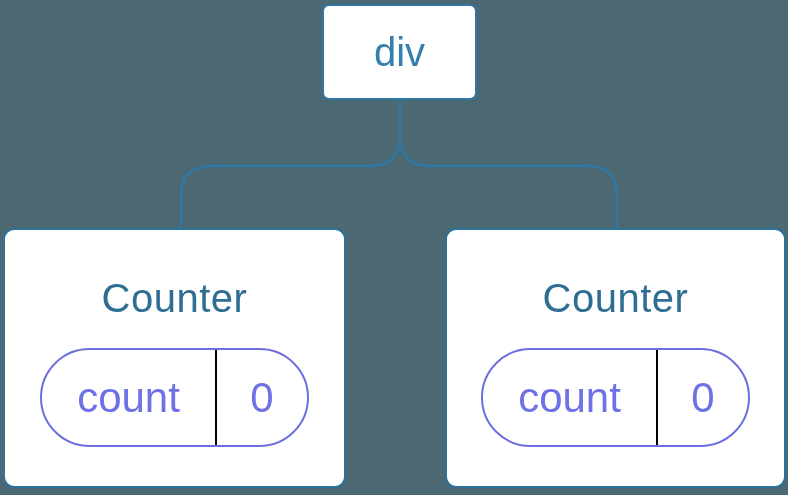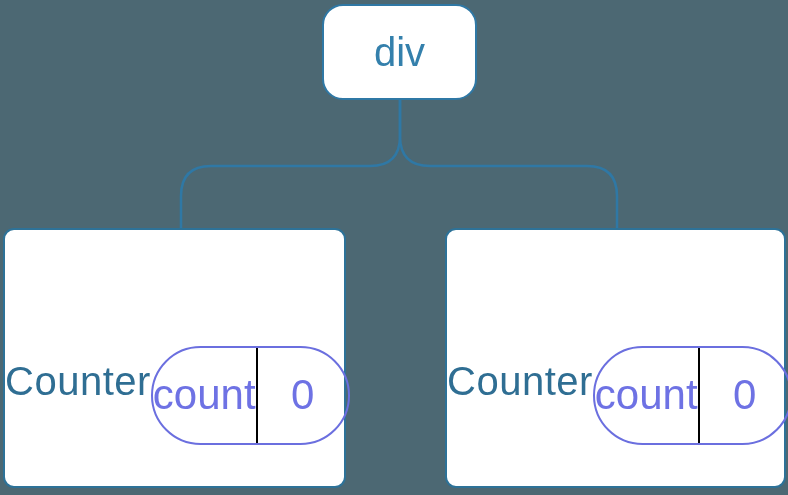--- a/index.html
+++ b/index.html
@@ -16,38 +16,38 @@
     left: 0; top: 0;
     width: 788px; height: 495px;
   }
   .root-node {
     position: absolute;
     left: 322px; top: 4px;
     width: 155px; height: 96px;
     box-sizing: border-box;
     background: #ffffff;
     border: 2.5px solid #2F78A5;
-    border-radius: 21px;
+    border-radius: 7px;
     display: flex;
     align-items: center;
     justify-content: center;
     font-size: 40px;
     font-weight: 500;
     color: #3480AC;
   }
   .component-card {
     position: absolute;
     top: 228px;
     box-sizing: border-box;
     background: #ffffff;
     border: 2px solid #2D7298;
     border-radius: 11px;
     height: 260px;
     display: flex;
-    flex-direction: row;
+    flex-direction: column;
     align-items: center;
     padding-top: 46px;
   }
   .card-left  { left: 3px;   width: 343px; }
   .card-right { left: 445px; width: 341px; }
   .component-title {
     font-size: 40px;
     font-weight: 500;
     letter-spacing: 0.5px;
     line-height: 44px;

